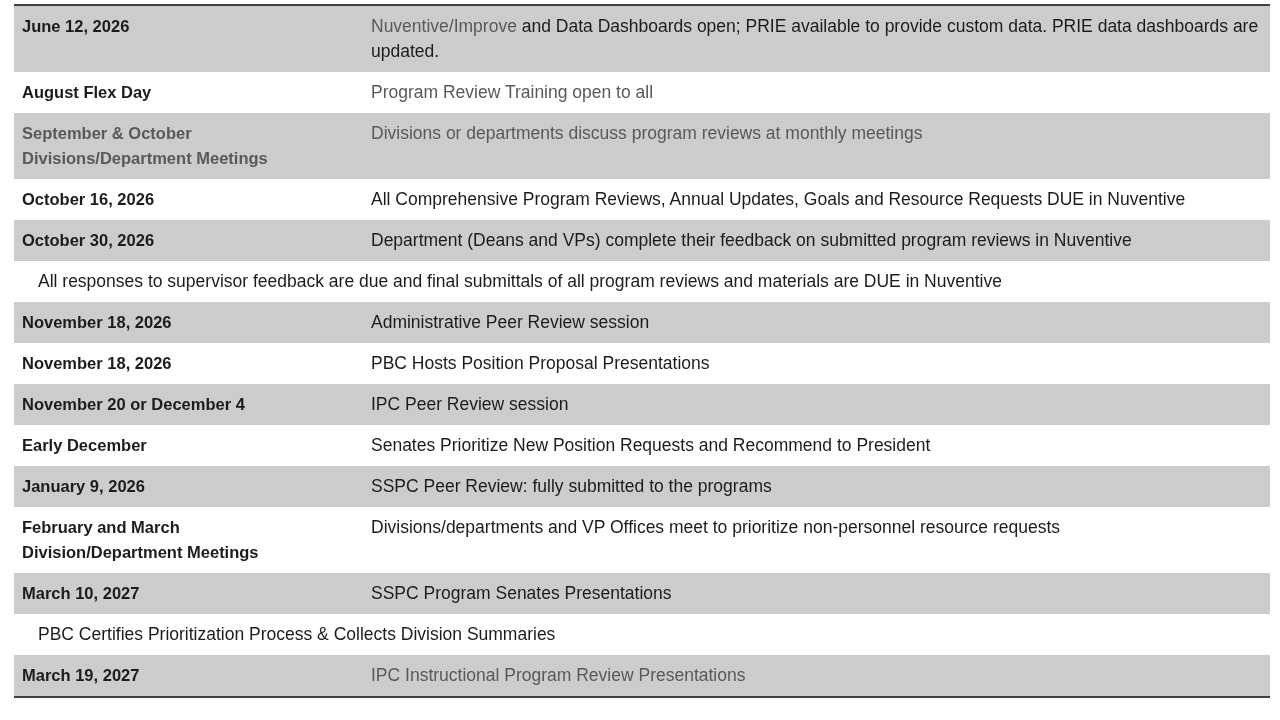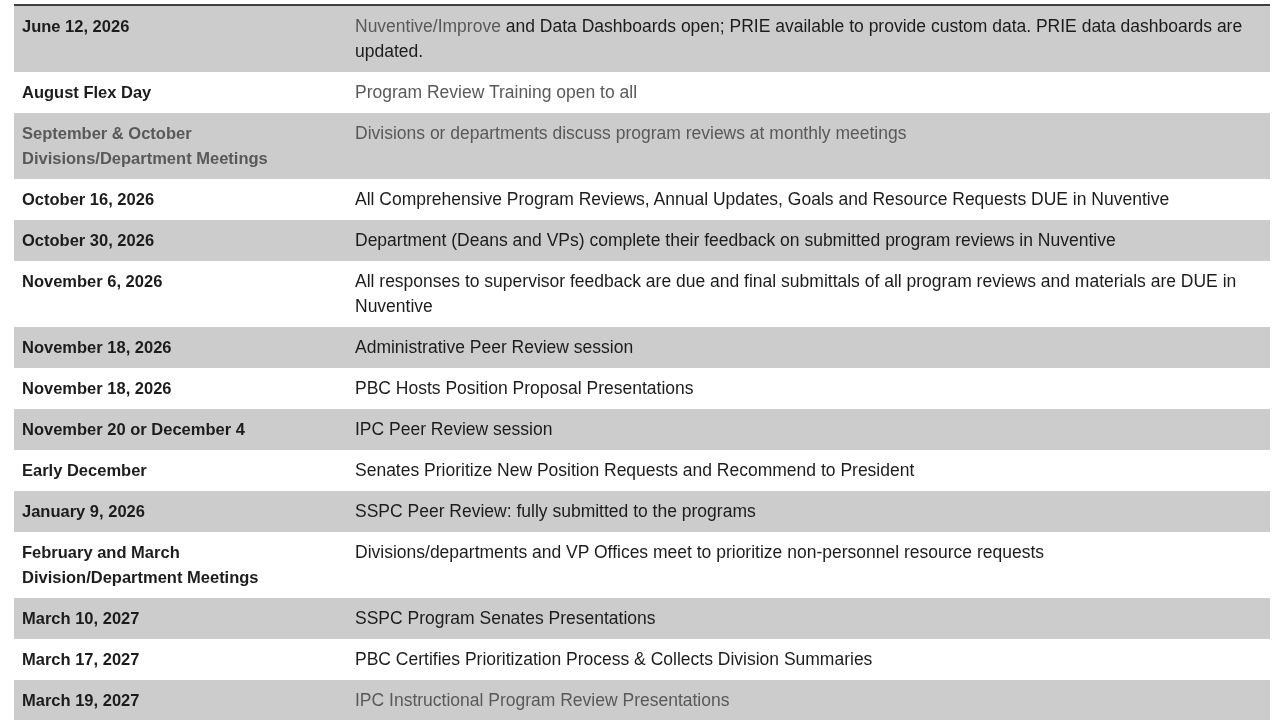--- a/index.html
+++ b/index.html
@@ -45,20 +45,21 @@
   }
   .date-cell .txt {
     font-weight: bold;
     font-size: 16.5px;
     color: var(--text, #1c1c1c);
     white-space: pre-line;
   }
   .desc-cell {
     flex: 1 1 auto;
     min-width: 0;
+    margin-left: 16px;
   }
   .desc-cell .txt {
     font-size: 17.5px;
     color: var(--text, #1c1c1c);
   }
   .muted {
     color: var(--muted, #595959) !important;
   }
   .desc-lead:empty {
     display: none;
@@ -118,23 +119,20 @@
       <div class="txt date-txt">October 30, 2026</div>
     </div>
     <div class="cell desc-cell">
       <div class="txt desc-txt">
         <span class="desc-main">Department (Deans and VPs) complete their feedback on submitted program reviews in Nuventive</span>
       </div>
     </div>
   </div>
 
   <div class="row">
-    <div class="cell date-cell">
-      <div class="txt date-txt">November 6, 2026</div>
-    </div>
     <div class="cell desc-cell">
       <div class="txt desc-txt">
         <span class="desc-main">All responses to supervisor feedback are due and final submittals of all program reviews and materials are DUE in Nuventive</span>
       </div>
     </div>
   </div>
 
   <div class="row shaded">
     <div class="cell date-cell">
       <div class="txt date-txt">November 18, 2026</div>
@@ -207,23 +205,20 @@
       <div class="txt date-txt">March 10, 2027</div>
     </div>
     <div class="cell desc-cell">
       <div class="txt desc-txt">
         <span class="desc-main">SSPC Program Senates Presentations</span>
       </div>
     </div>
   </div>
 
   <div class="row">
-    <div class="cell date-cell">
-      <div class="txt date-txt">March 17, 2027</div>
-    </div>
     <div class="cell desc-cell">
       <div class="txt desc-txt">
         <span class="desc-main">PBC Certifies Prioritization Process &amp; Collects Division Summaries</span>
       </div>
     </div>
   </div>
 
   <div class="row shaded">
     <div class="cell date-cell">
       <div class="txt date-txt">March 19, 2027</div>

